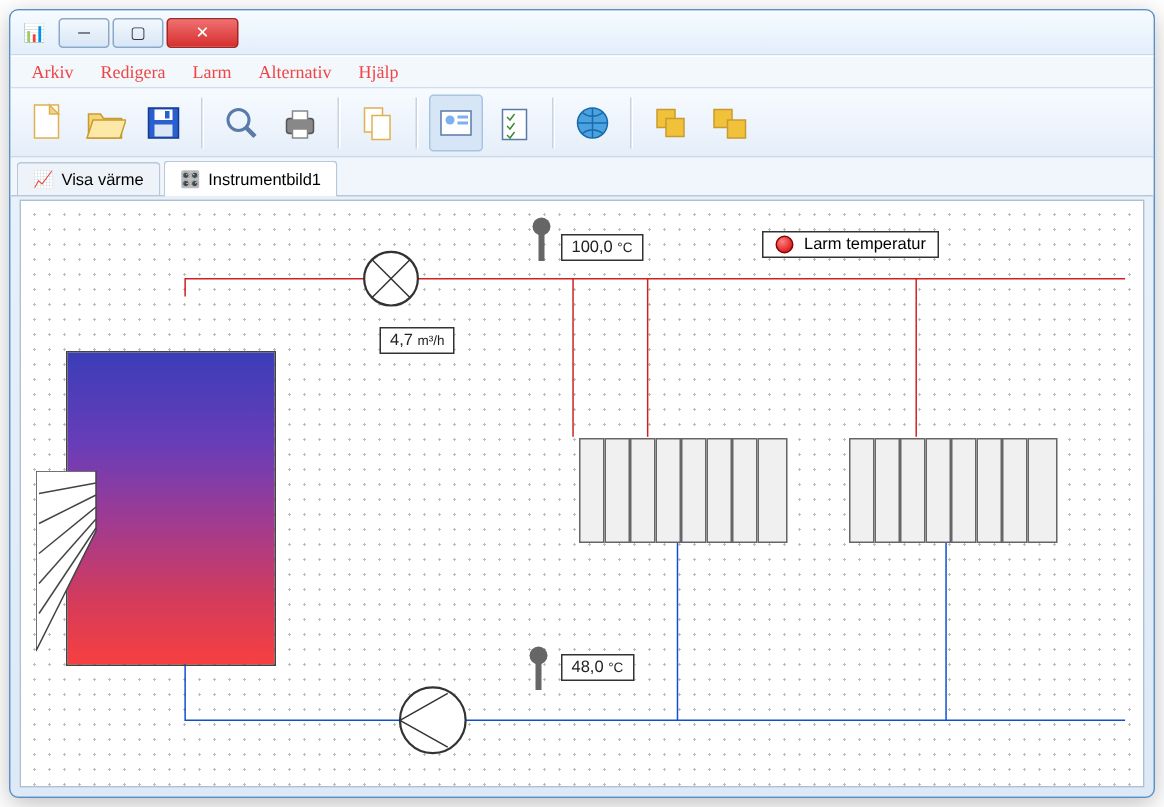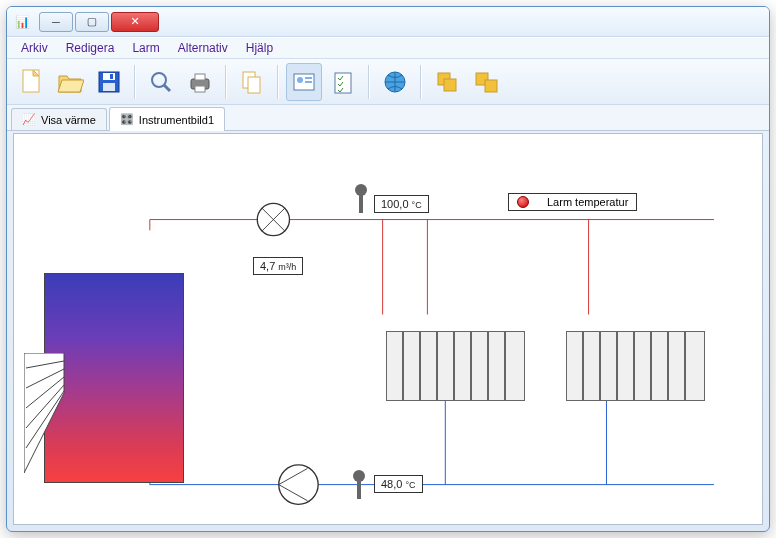--- a/index.html
+++ b/index.html
@@ -44,21 +44,21 @@
   .win-btn.close { width: 48px; background: linear-gradient(#f07070,#d62f2f); border-color:#a82222; color:#fff;}
   .menubar {
     height: 22px;
     background: #f3f8fd;
     display:flex; align-items:center;
     padding: 0 6px;
     border-top:1px solid #fff;
     border-bottom:1px solid #d1deee;
     gap: 2px;
   }
-  .menu-item { padding: 2px 8px; color:#4c1d95; cursor:default; }
+  .menu-item { padding: 2px 8px; color:#ef4444; cursor:default;font-family:Liberation Serif, serif; }
   .toolbar {
     height: 46px;
     background: linear-gradient(#f7fbff,#e5eef9);
     display:flex; align-items:center;
     padding: 0 6px;
     gap: 3px;
     border-bottom:1px solid #c9d8ea;
   }
   .tbtn {
     width: 36px; height: 38px;
@@ -92,42 +92,41 @@
     bottom:6px;
     border:1px solid #b0bfd0;
     background:#fff;
   }
   .canvas {
     position:absolute; inset:0;
     background-color:#fff;
     background-image: radial-gradient(#bbb 0.7px, transparent 0.7px);
     background-size: 10px 10px;
     background-position: 4px 4px;
-    margin-top: 39px;
   }
   
   .diagram { position:absolute; inset:0; }
   .val-box {
     position:absolute;
     background:#fff;
     border:1px solid #333;
     padding:2px 6px;
     font-size:11px;
     color:#222;
     display:flex;align-items:baseline;gap:3px;
     white-space:nowrap;
   }
   .val-box .unit { font-size:9px; }
   .alarm-box {
     position:absolute;
     background:#fff;
     border:1px solid #333;
     padding:2px 8px;
     font-size:11px;
-    display:flex;align-items:center;gap:18px;
+    display:flex;align-items:center;gap:7px;
   }
   .alarm-dot { width:12px;height:12px;border-radius:50%;background:radial-gradient(circle at 35% 30%, #ff8080, #cc0000);border:1px solid #800;}
   .radiator { position:absolute; }
   .radiator .seg {
     position:absolute; top:0;bottom:0;
     border:1px solid #666; background:#f0f0f0;
   }
   .boiler {
     position:absolute;
     background: linear-gradient(#3b3db8, #6a3db8 30%, #a23b90 55%, #d53b5a 80%, #f74040);

